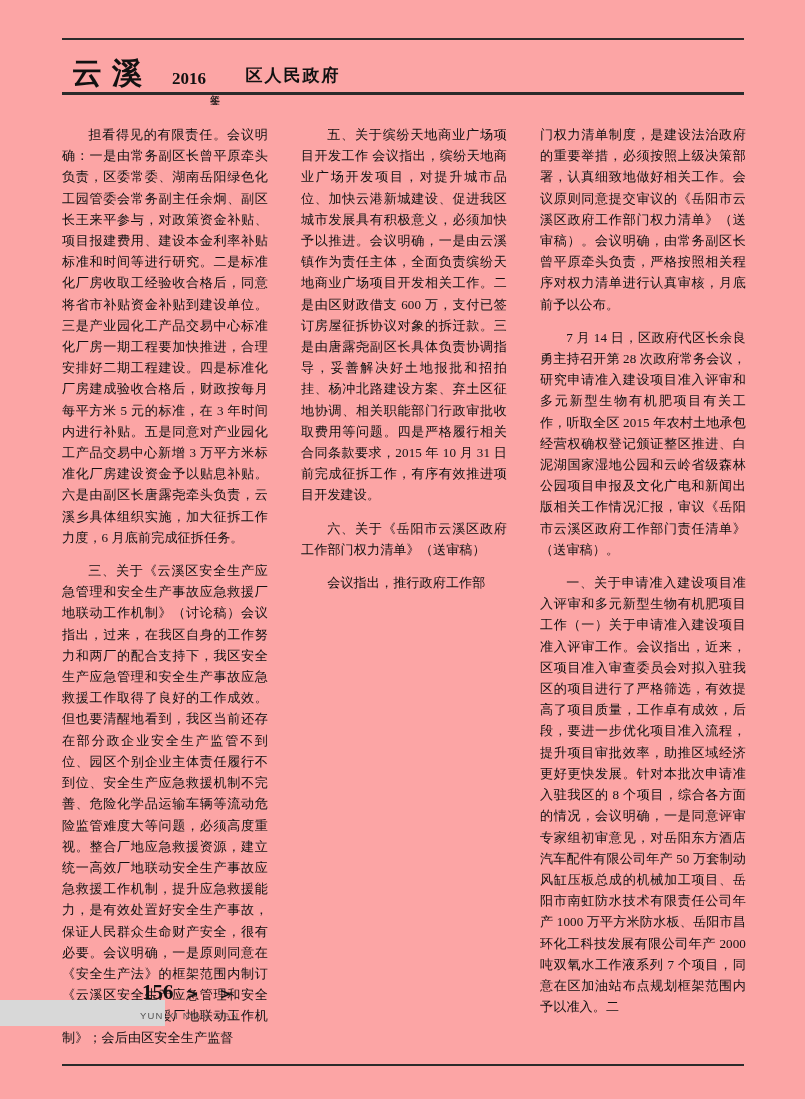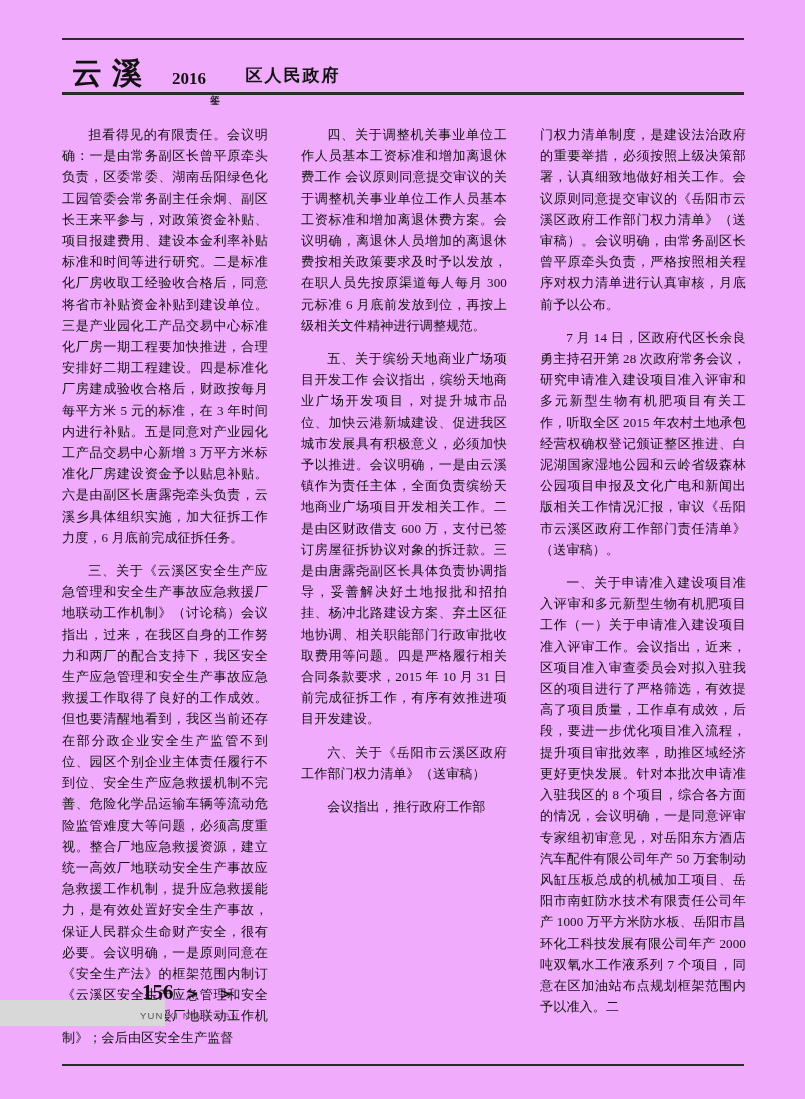--- a/index.html
+++ b/index.html
@@ -4,21 +4,21 @@
 <style>
   html, body {
     margin: 0;
     padding: 0;
     background: #8a8a8a;
   }
   #page {
     position: relative;
     width: 805px;
     height: 1099px;
-    background: #f0abfc;
+    background: #fca5a5;
     margin: 0 auto;
     overflow: hidden;
     font-family: "Liberation Serif", serif;
     color: #111;
   }
   
   #header {
     position: absolute;
     left: 62px;
     top: 38px;
@@ -180,21 +180,20 @@
   <div id="header-rule-bottom"></div>
 
   <div id="columns">
 
     <div class="col">
       <p>担看得见的有限责任。会议明确：一是由常务副区长曾平原牵头负责，区委常委、湖南岳阳绿色化工园管委会常务副主任余炯、副区长王来平参与，对政策资金补贴、项目报建费用、建设本金利率补贴标准和时间等进行研究。二是标准化厂房收取工经验收合格后，同意将省市补贴资金补贴到建设单位。三是产业园化工产品交易中心标准化厂房一期工程要加快推进，合理安排好二期工程建设。四是标准化厂房建成验收合格后，财政按每月每平方米 5 元的标准，在 3 年时间内进行补贴。五是同意对产业园化工产品交易中心新增 3 万平方米标准化厂房建设资金予以贴息补贴。六是由副区长唐露尧牵头负责，云溪乡具体组织实施，加大征拆工作力度，6 月底前完成征拆任务。</p>
       <p>三、关于《云溪区安全生产应急管理和安全生产事故应急救援厂地联动工作机制》（讨论稿）会议指出，过来，在我区自身的工作努力和两厂的配合支持下，我区安全生产应急管理和安全生产事故应急救援工作取得了良好的工作成效。但也要清醒地看到，我区当前还存在部分政企业安全生产监管不到位、园区个别企业主体责任履行不到位、安全生产应急救援机制不完善、危险化学品运输车辆等流动危险监管难度大等问题，必须高度重视。整合厂地应急救援资源，建立统一高效厂地联动安全生产事故应急救援工作机制，提升应急救援能力，是有效处置好安全生产事故，保证人民群众生命财产安全，很有必要。会议明确，一是原则同意在《安全生产法》的框架范围内制订《云溪区安全生产应急管理和安全生产事故应急救援厂地联动工作机制》；会后由区安全生产监督</p>
     </div>
 
     <div class="col">
-      <p>四、关于调整机关事业单位工作人员基本工资标准和增加离退休费工作 会议原则同意提交审议的关于调整机关事业单位工作人员基本工资标准和增加离退休费方案。会议明确，离退休人员增加的离退休费按相关政策要求及时予以发放，在职人员先按原渠道每人每月 300 元标准 6 月底前发放到位，再按上级相关文件精神进行调整规范。</p>
       <p>五、关于缤纷天地商业广场项目开发工作 会议指出，缤纷天地商业广场开发项目，对提升城市品位、加快云港新城建设、促进我区城市发展具有积极意义，必须加快予以推进。会议明确，一是由云溪镇作为责任主体，全面负责缤纷天地商业广场项目开发相关工作。二是由区财政借支 600 万，支付已签订房屋征拆协议对象的拆迁款。三是由唐露尧副区长具体负责协调指导，妥善解决好土地报批和招拍挂、杨冲北路建设方案、弃土区征地协调、相关职能部门行政审批收取费用等问题。四是严格履行相关合同条款要求，2015 年 10 月 31 日前完成征拆工作，有序有效推进项目开发建设。</p>
       <p>六、关于《岳阳市云溪区政府工作部门权力清单》（送审稿）</p>
       <p>会议指出，推行政府工作部</p>
     </div>
 
     <div class="col">
       <p class="noindent">门权力清单制度，是建设法治政府的重要举措，必须按照上级决策部署，认真细致地做好相关工作。会议原则同意提交审议的《岳阳市云溪区政府工作部门权力清单》（送审稿）。会议明确，由常务副区长曾平原牵头负责，严格按照相关程序对权力清单进行认真审核，月底前予以公布。</p>
       <p>7 月 14 日，区政府代区长余良勇主持召开第 28 次政府常务会议，研究申请准入建设项目准入评审和多元新型生物有机肥项目有关工作，听取全区 2015 年农村土地承包经营权确权登记颁证整区推进、白泥湖国家湿地公园和云岭省级森林公园项目申报及文化广电和新闻出版相关工作情况汇报，审议《岳阳市云溪区政府工作部门责任清单》（送审稿）。</p>
       <p>一、关于申请准入建设项目准入评审和多元新型生物有机肥项目工作（一）关于申请准入建设项目准入评审工作。会议指出，近来，区项目准入审查委员会对拟入驻我区的项目进行了严格筛选，有效提高了项目质量，工作卓有成效，后段，要进一步优化项目准入流程，提升项目审批效率，助推区域经济更好更快发展。针对本批次申请准入驻我区的 8 个项目，综合各方面的情况，会议明确，一是同意评审专家组初审意见，对岳阳东方酒店汽车配件有限公司年产 50 万套制动风缸压板总成的机械加工项目、岳阳市南虹防水技术有限责任公司年产 1000 万平方米防水板、岳阳市昌环化工科技发展有限公司年产 2000 吨双氧水工作液系列 7 个项目，同意在区加油站布点规划框架范围内予以准入。二</p>
     </div>

